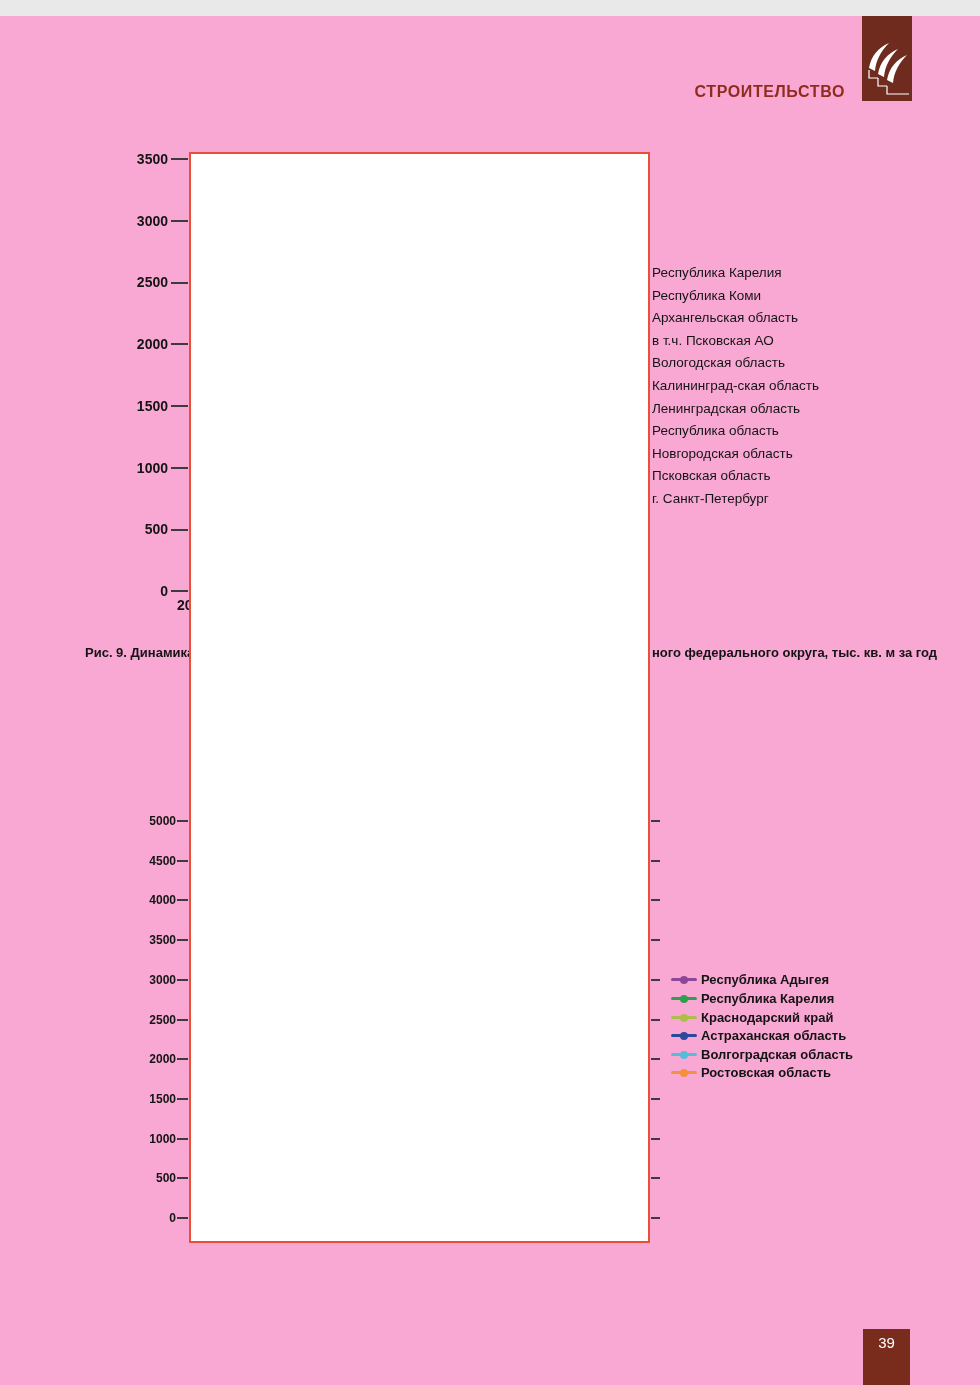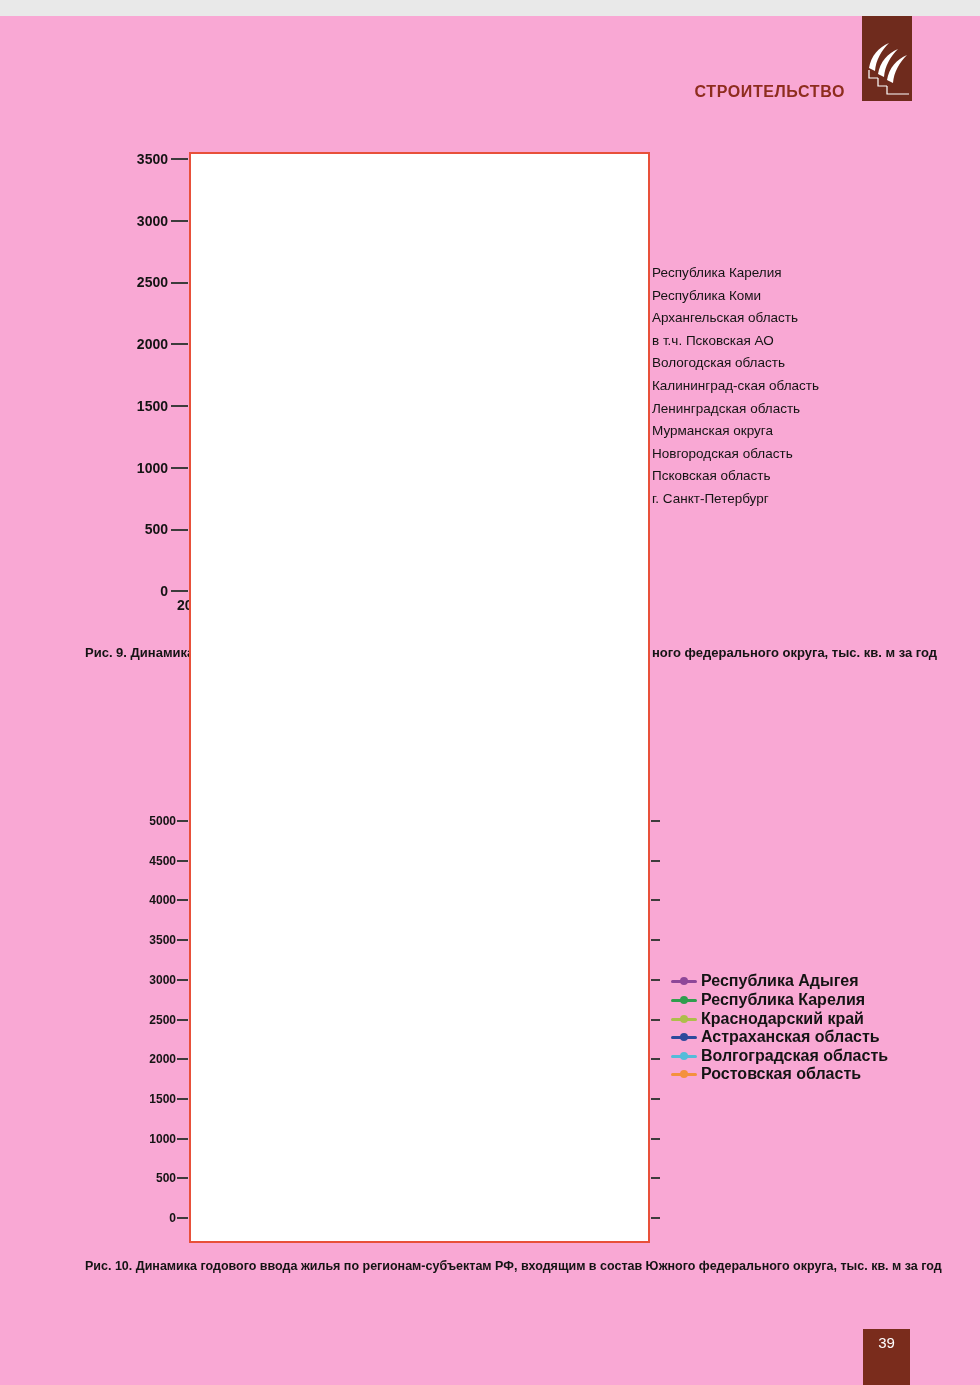--- a/index.html
+++ b/index.html
@@ -30,21 +30,21 @@
   #caption10{left:85px;top:1243px;font-size:12.5px;z-index:6;}
   
   .yl2{left:118px;width:58px;text-align:right;font-size:12px;font-weight:bold;
     color:#141414;line-height:14px;z-index:6;}
   .t2l{left:177px;width:11px;height:2px;background:#3c3c3c;z-index:6;}
   .t2r{left:651px;width:9px;height:2px;background:#3c3c3c;z-index:6;}
   
   .lg2{left:671px;display:flex;align-items:center;z-index:6;}
   .lg2 .marker{position:relative;width:26px;height:3px;border-radius:2px;flex:0 0 auto;}
   .lg2 .dot{position:absolute;left:9px;top:-2.5px;width:8px;height:8px;border-radius:50%;}
-  .lg2 .lbl{margin-left:4px;font-size:16px;font-weight:bold;color:#141414;white-space:nowrap;}
+  .lg2 .lbl{margin-left:4px;font-size:13px;font-weight:bold;color:#141414;white-space:nowrap;}
   
   #footer-line{right:140px;top:1324px;font-size:15px;color:#8A4A39;
     letter-spacing:0.5px;z-index:8;white-space:nowrap;}
   #page-number-box{left:863px;top:1313px;width:47px;height:65px;background:#7A2C1C;
     z-index:8;text-align:center;}
   #page-number-box .num{color:#ffffff;font-weight:normal;font-size:15px;margin-top:5px;}
 </style>
 </head>
 <body>
 
@@ -86,21 +86,21 @@
 
   <div id="c1-xlabel" class="abs">20</div>
 
   <div class="abs lg1" style="top:249px">Республика Карелия</div>
   <div class="abs lg1" style="top:272px">Республика Коми</div>
   <div class="abs lg1" style="top:294px">Архангельская область</div>
   <div class="abs lg1" style="top:317px">в т.ч. Псковская АО</div>
   <div class="abs lg1" style="top:339px">Вологодская область</div>
   <div class="abs lg1" style="top:362px">Калининград-ская область</div>
   <div class="abs lg1" style="top:385px">Ленинградская область</div>
-  <div class="abs lg1" style="top:407px">Мурманская округа</div>
+  <div class="abs lg1" style="top:407px">Республика область</div>
   <div class="abs lg1" style="top:430px">Новгородская область</div>
   <div class="abs lg1" style="top:452px">Псковская область</div>
   <div class="abs lg1" style="top:475px">г. Санкт-Петербург</div>
 
   <div id="caption9-left" class="abs caption">Рис. 9. Динамика г</div>
   <div id="caption9-right" class="abs caption">ного федерального округа, тыс. кв. м за год</div>
 
   <div id="placeholder-box" class="abs"></div>
 
   <div class="abs yl2" style="top:798px">5000</div>
@@ -169,19 +169,18 @@
       </span>
     <span class="lbl">Волгоградская область</span>
   </div>
   <div class="abs lg2" style="top:1049px">
     <span class="marker" style="background-color: rgb(244, 145, 62);">
         <span class="dot" style="background-color: rgb(244, 145, 62);"></span>
       </span>
     <span class="lbl">Ростовская область</span>
   </div>
 
-  <div id="caption10" class="abs caption">Рис. 10. Динамика годового ввода жилья по регионам-субъектам РФ, входящим в состав Южного федерального округа, тыс. кв. м за год</div>
 
   <div id="page-number-box" class="abs">
     <div class="num">39</div>
   </div>
 
 </div>
 
 </body></html>

